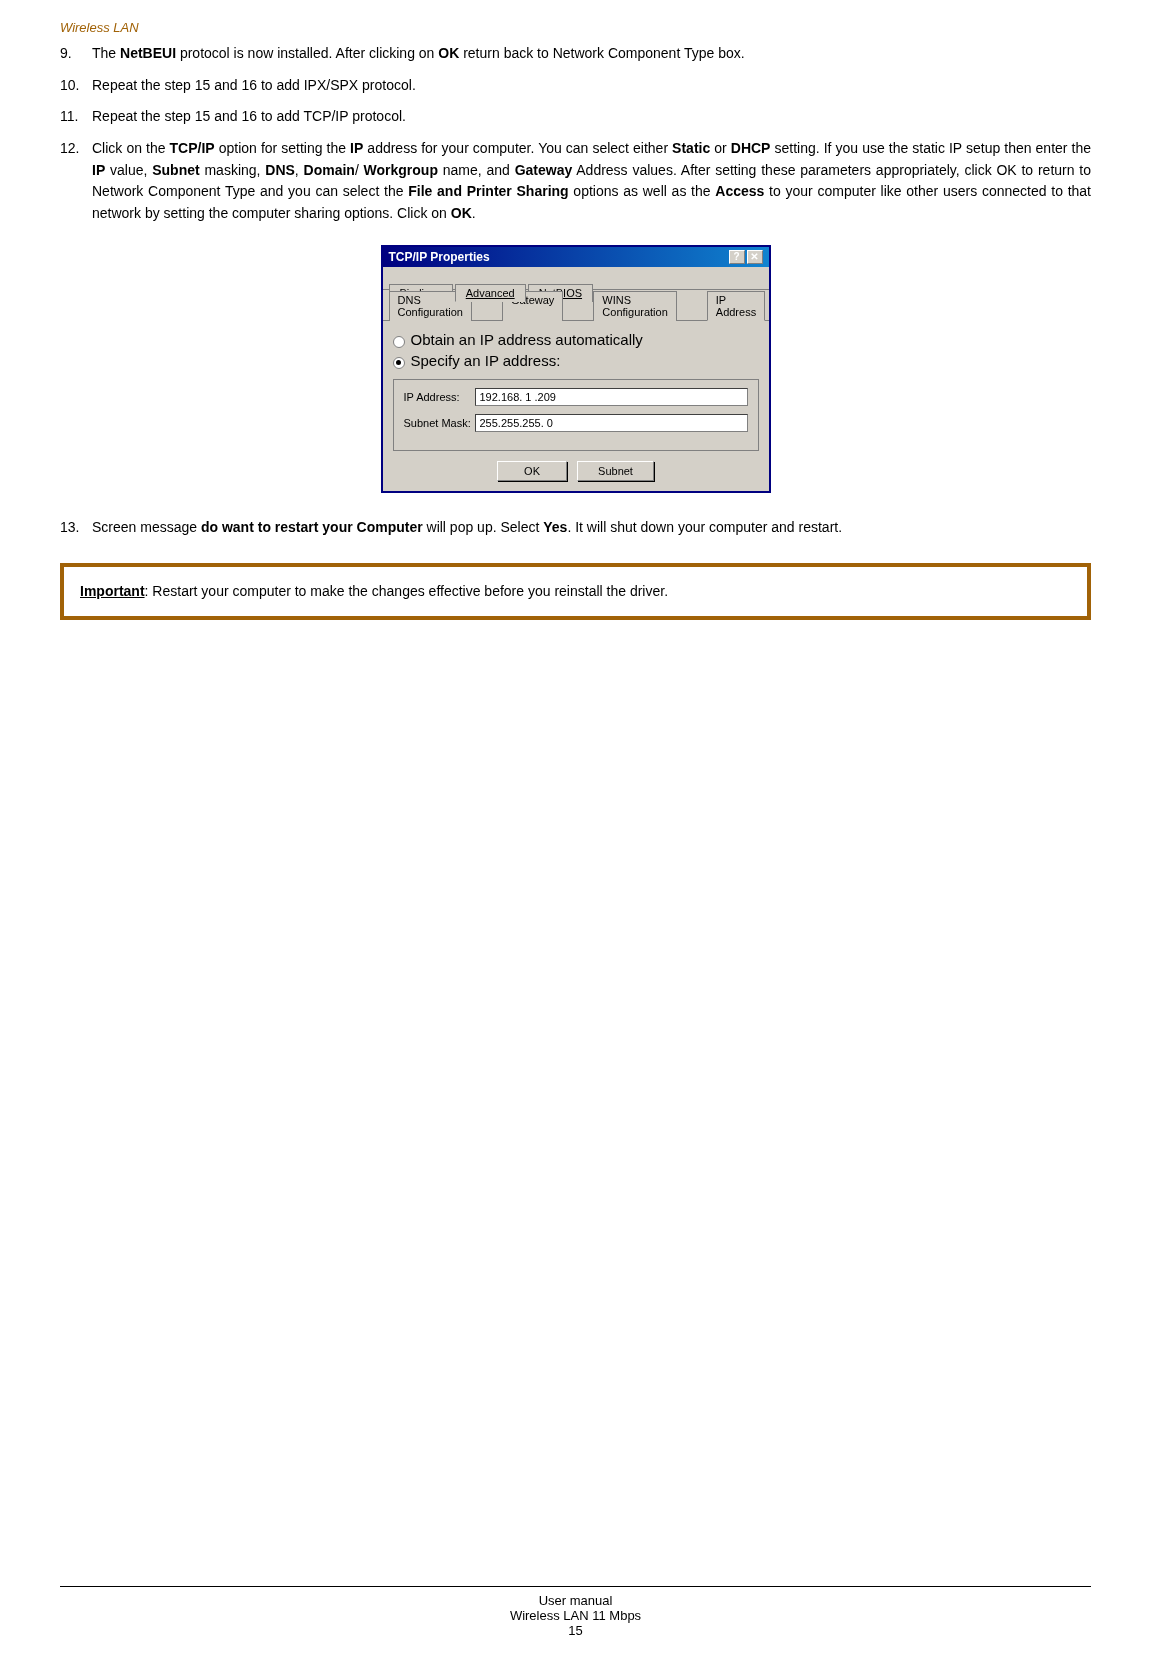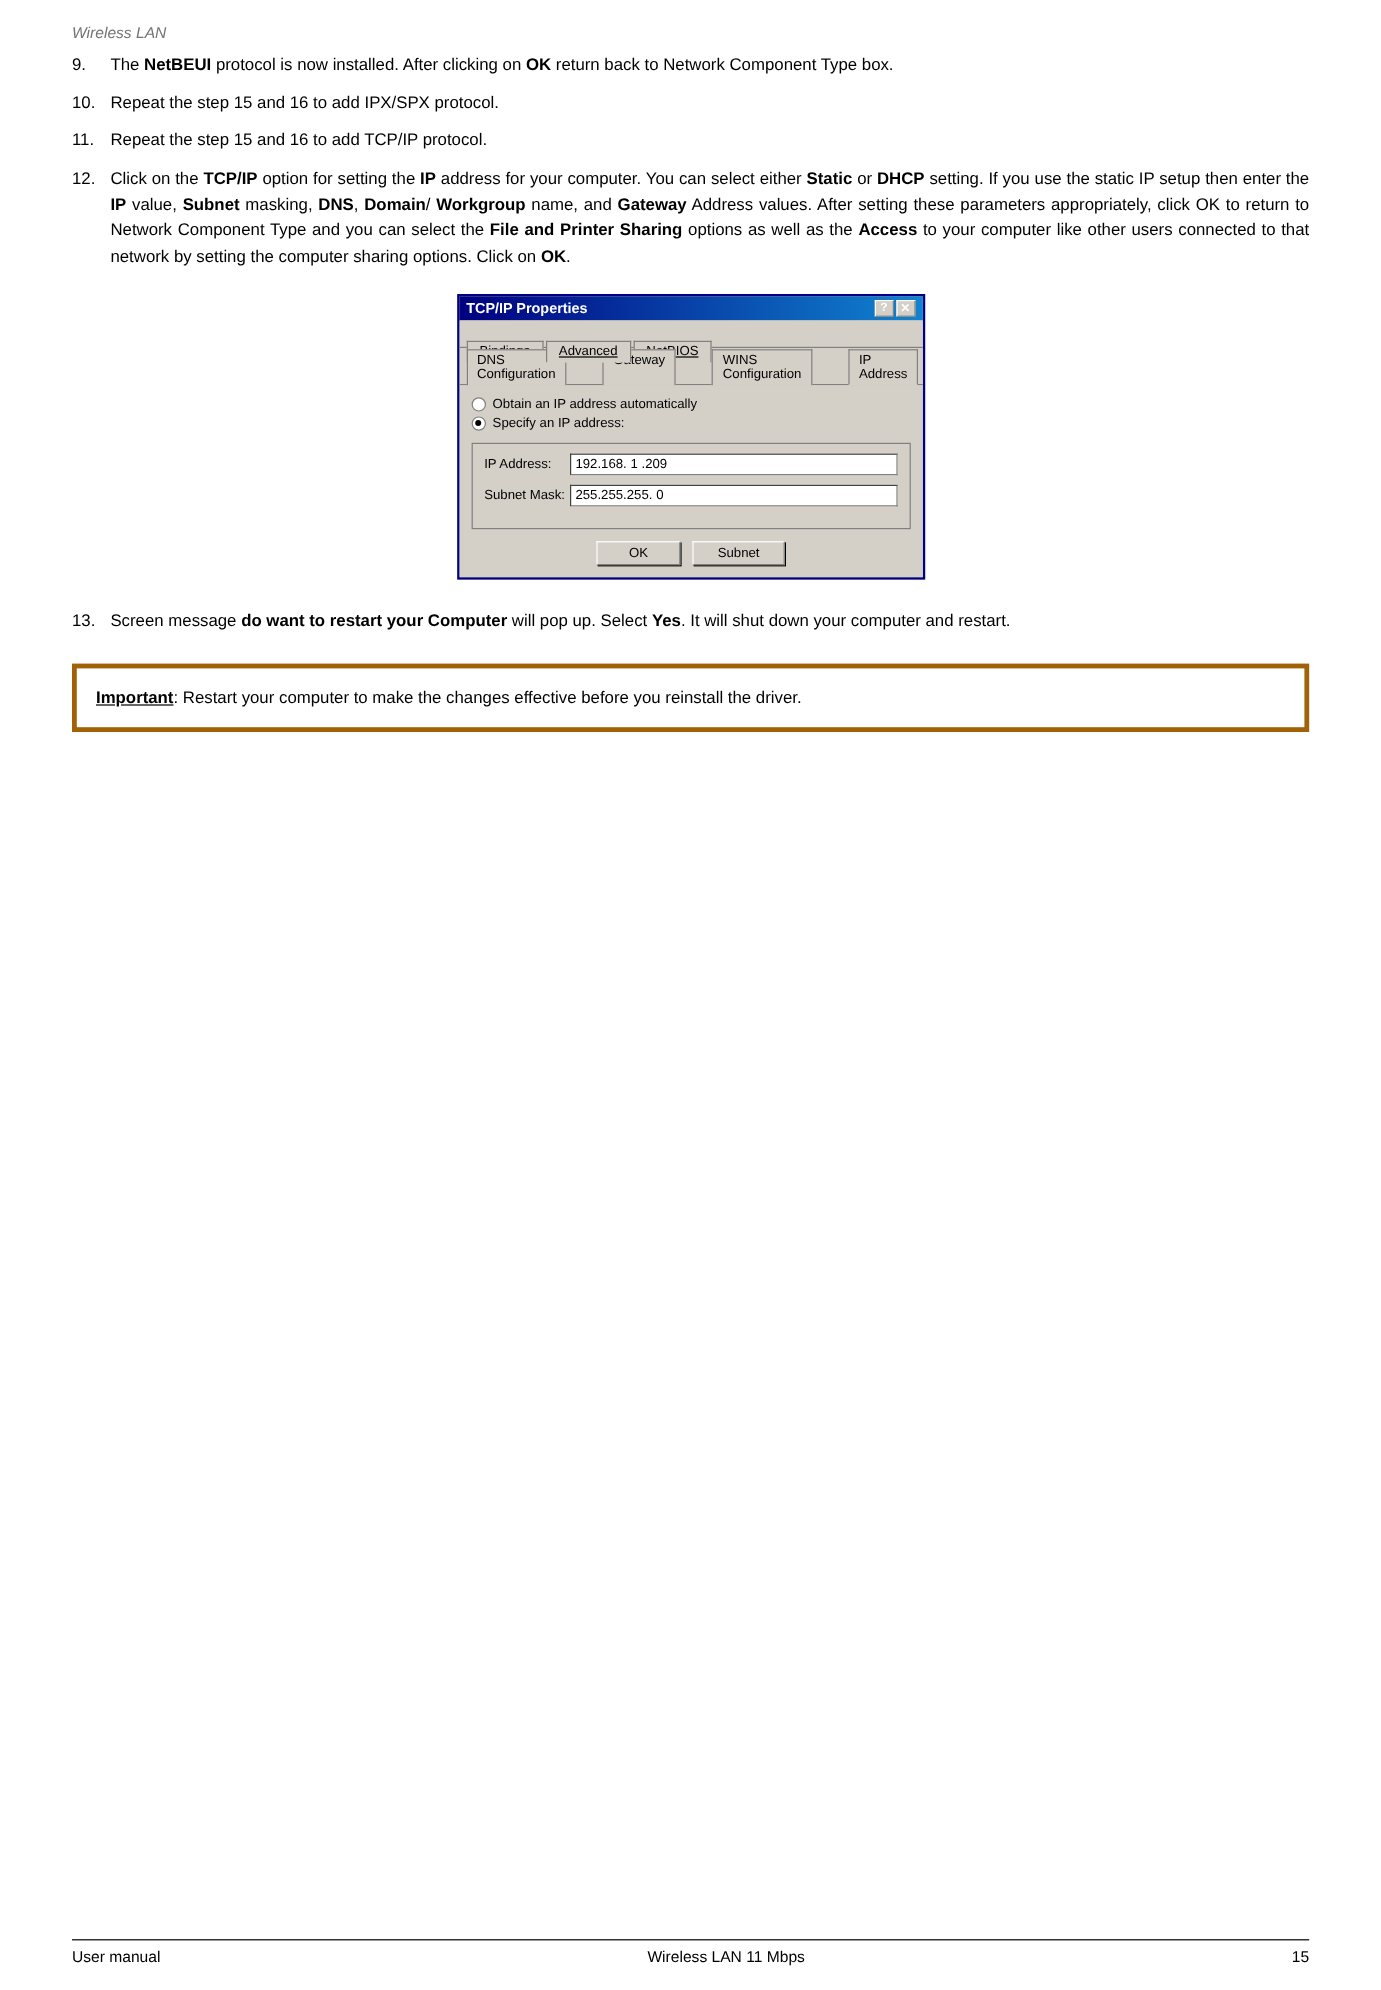--- a/index.html
+++ b/index.html
@@ -15,21 +15,21 @@
 
     .page-container {
       width: 1151px;
       min-height: 1658px;
       padding: 20px 60px 40px 60px;
       position: relative;
     }
 
     .header-label {
       font-size: 13px;
-      color: #737373;
+      color: #a16207;
       margin-bottom: 8px;
       font-style: italic;
     }
 
     .content-section {
       margin-bottom: 20px;
     }
 
     .list-item {
       display: flex;
@@ -163,23 +163,23 @@
       margin-bottom: 10px;
       line-height: 1.45;
     }
 
     .win-radio-group {
       margin-bottom: 10px;
     }
 
     .win-radio-item {
       display: flex;
-      align-items: flex-start;
+      align-items: flex-end;
       margin-bottom: 4px;
-      font-size: 11px;
+      font-size: 15px;
     }
 
     .win-radio {
       width: 12px;
       height: 12px;
       border: 1px solid #808080;
       border-radius: 50%;
       margin-right: 6px;
       background: #fff;
       display: inline-flex;
@@ -262,20 +262,21 @@
       position: absolute;
       bottom: 20px;
       left: 60px;
       right: 60px;
       display: flex;
       justify-content: space-between;
       align-items: center;
       font-size: 13px;
       border-top: 1px solid #000;
       padding-top: 6px;
+      flex-direction: column;
     }
   </style>
 </head>
 <body>
 
 <div class="page-container">
 
   <div class="header-label">Wireless LAN</div>
 
   <div class="content-section">

